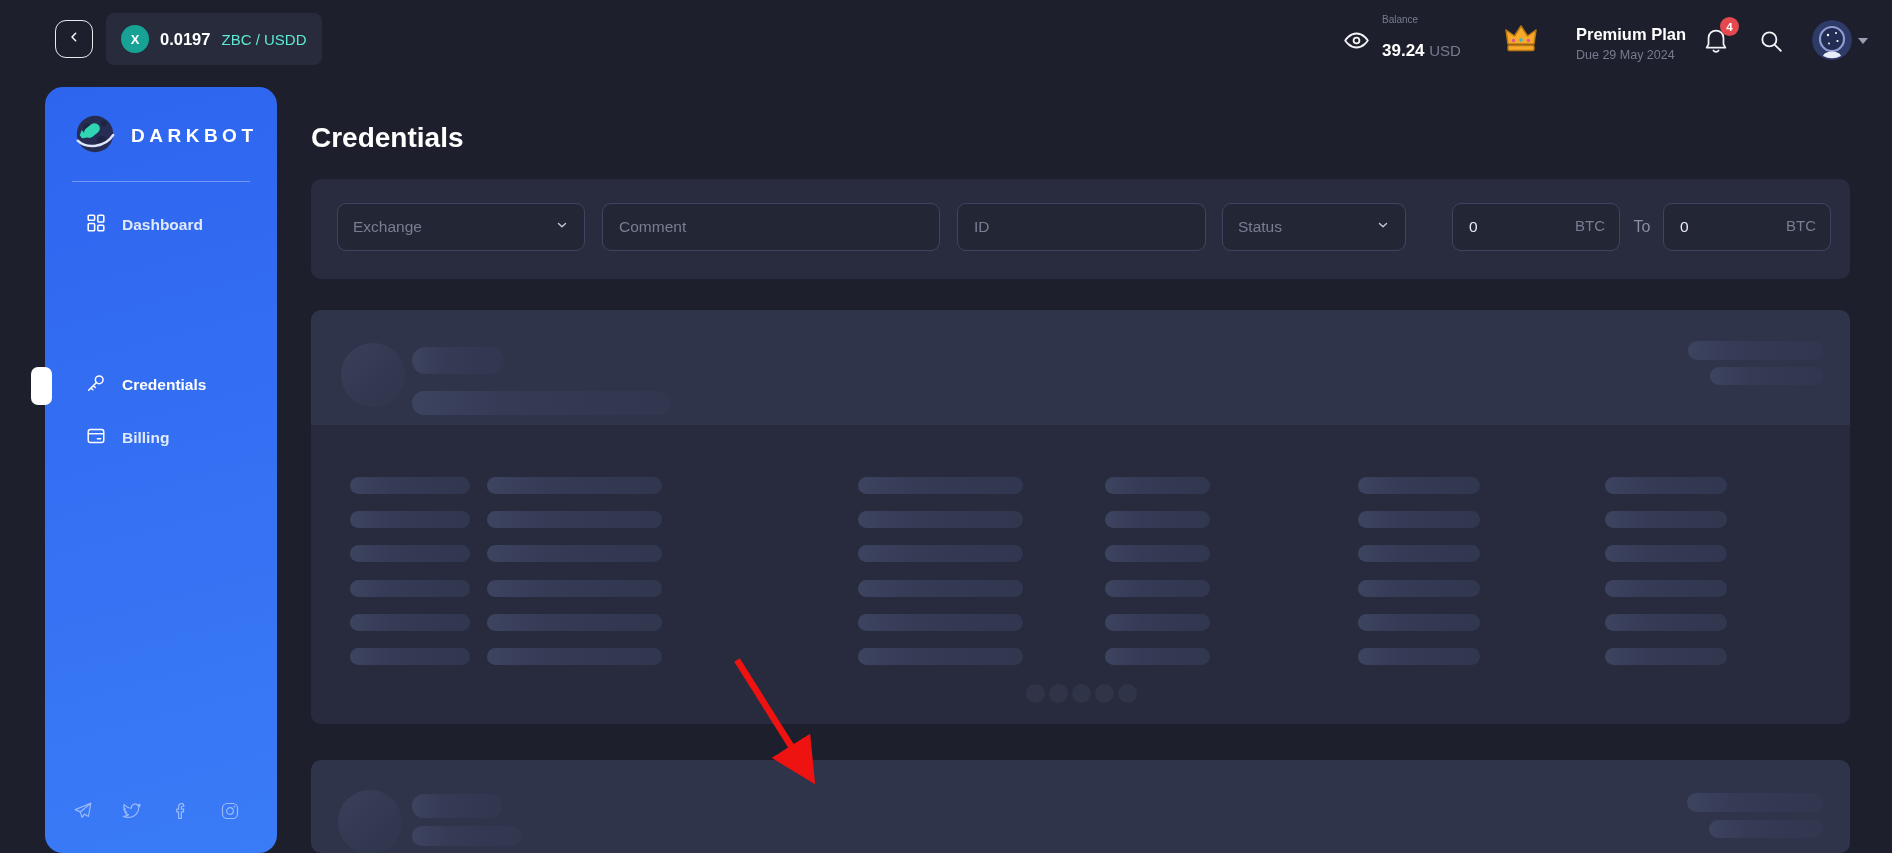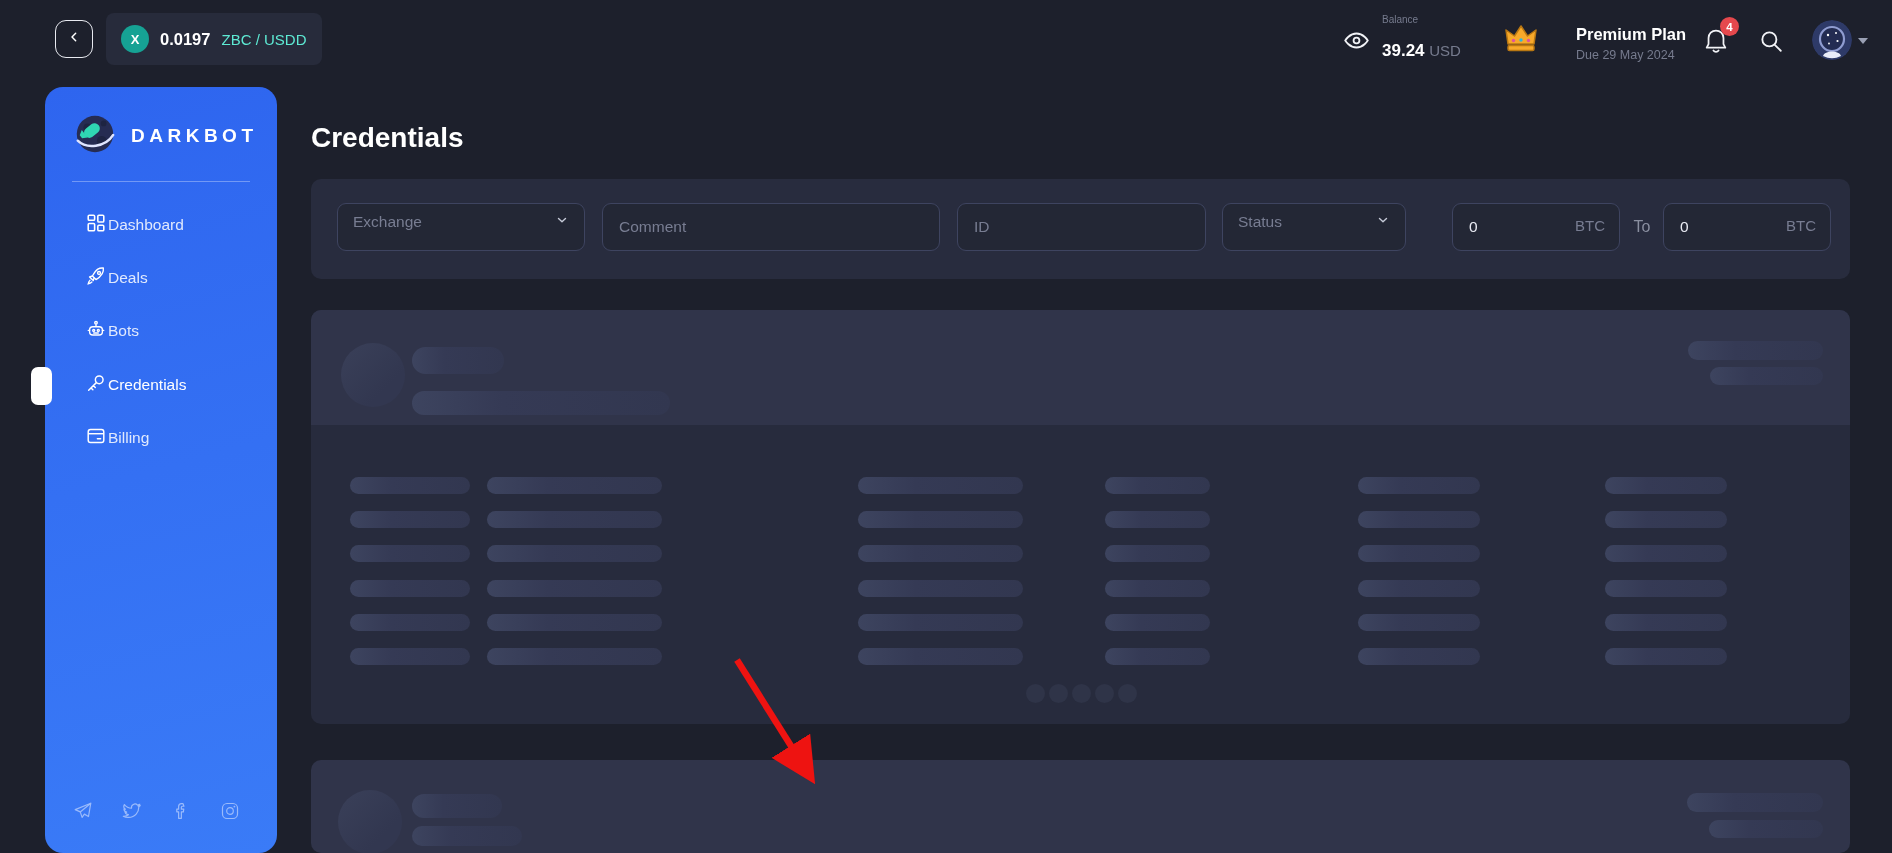--- a/index.html
+++ b/index.html
@@ -36,33 +36,33 @@
   .caret{position:absolute;left:1858px;top:38px;width:0;height:0;border-left:5px solid transparent;
     border-right:5px solid transparent;border-top:6px solid #9aa0b4;cursor:pointer;}
 
   
   .sidebar{position:absolute;left:45px;top:87px;width:232px;height:766px;border-radius:18px;
     background:linear-gradient(165deg,#2e65ef 0%,#3a7bf7 100%);}
   .logo-row{position:absolute;left:27px;top:24px;display:flex;align-items:center;gap:13px;}
   .logo-text{font-size:19px;font-weight:bold;letter-spacing:4.5px;color:#fff;}
   .side-divider{position:absolute;left:27px;top:94px;width:178px;height:1px;background:rgba(255,255,255,.32);}
   .menu-item{position:absolute;left:0;width:232px;height:36px;display:flex;align-items:center;padding-left:40px;
-    gap:1px;color:rgba(255,255,255,.85);font-size:15.5px;font-weight:normal;cursor:pointer;}
+    gap:15px;color:rgba(255,255,255,.85);font-size:15.5px;font-weight:bold;cursor:pointer;}
   .menu-item.active{color:#fff;}
   .menu-item svg{flex:none;}
   .active-pill{position:absolute;left:31px;top:367px;width:21px;height:38px;background:#fff;border-radius:7px;}
   .socials{position:absolute;left:27px;top:713px;display:flex;gap:27px;}
   .socials .soc{opacity:.55;cursor:pointer;}
 
   
   .page-title{position:absolute;left:311px;top:122px;font-size:28px;font-weight:bold;}
   .filter-card{position:absolute;left:311px;top:179px;width:1539px;height:100px;background:#282c3e;border-radius:10px;}
   .fld{position:absolute;top:24px;height:48px;background:#232735;border:1px solid #3e4460;border-radius:9px;
     font-size:15.5px;color:#e8eaf2;}
-  .sel{display:flex;align-items:flex-start;justify-content:space-between;padding:9px 15px;cursor:pointer;}
+  .sel{display:flex;align-items:center;justify-content:space-between;padding:9px 15px;cursor:pointer;}
   .ph{color:#787d92;}
   input.fld{padding:4px 16px;outline:none;}
   input.fld::placeholder{color:#787d92;opacity:1;}
   .btc-wrap{position:absolute;top:24px;height:48px;}
   .btc-wrap input{width:100%;height:100%;background:#232735;border:1px solid #3e4460;border-radius:9px;
     color:#e8eaf2;font-size:15.5px;padding:0 56px 0 16px;outline:none;font-family:inherit;}
   .btc-suf{position:absolute;right:15px;top:14px;font-size:15px;color:#787d92;pointer-events:none;}
   .to-label{position:absolute;top:24px;height:48px;line-height:48px;font-size:16px;color:#8a8fa0;text-align:center;}
 
   .main-card{position:absolute;left:311px;top:310px;width:1539px;height:414px;background:#272b3d;border-radius:10px;overflow:hidden;}
@@ -181,46 +181,21 @@
         <svg width="22" height="22" viewBox="0 0 24 24" fill="none" stroke="#fff" stroke-width="1.7">
           <rect x="3.5" y="3.5" width="7" height="5.5" rx="1.2"></rect>
             <rect x="14" y="3.5" width="6.5" height="7.5" rx="1.2"></rect>
           <rect x="3.5" y="12.5" width="7" height="8" rx="1.2"></rect>
             <rect x="14" y="14.5" width="6.5" height="6" rx="1.2"></rect>
         </svg>
       </span>
       <span>Dashboard</span>
     </div>
 
-    <div class="menu-item" style="top:173px;">
-      <span>
-        <svg width="22" height="22" viewBox="0 0 24 24" fill="none" stroke="#fff" stroke-width="1.5">
-          <path d="M14 4.5c2.5-1.6 6-1.2 6-1.2s.4 3.5-1.2 6c-1.4 2.3-4.2 5.1-6.8 6.6l-3.9-3.9C9.6 9.4 11.7 6 14 4.5z" stroke-linejoin="round"></path>
-          <circle cx="15.3" cy="8.7" r="1.6"></circle>
-          <path d="M8.1 12L5 13l2 2 2 2 1-3.1" stroke-linejoin="round"></path>
-          <path d="M5.5 16.5c-1.5 1.5-2 4-2 4s2.5-.5 4-2" stroke-linecap="round"></path>
-        </svg>
-      </span>
-      <span>Deals</span>
-    </div>
-
-    <div class="menu-item" style="top:226px;">
-      <span>
-        <svg width="22" height="22" viewBox="0 0 24 24" fill="none" stroke="#fff" stroke-width="1.5">
-          <rect x="5" y="9.5" width="14" height="9" rx="3.5"></rect>
-          <circle cx="9.5" cy="13.5" r="1.1"></circle>
-            <circle cx="14.5" cy="13.5" r="1.1"></circle>
-          <path d="M9.5 16.3h5" stroke-linecap="round"></path>
-          <path d="M12 9.5V6.8"></path>
-            <circle cx="12" cy="5.2" r="1.4"></circle>
-          <path d="M5 13.5H3.6M20.4 13.5H19" stroke-linecap="round"></path>
-        </svg>
-      </span>
-      <span>Bots</span>
-    </div>
+
 
     <div class="menu-item active" style="top:280px;">
       <span>
         <svg width="22" height="22" viewBox="0 0 24 24" fill="none" stroke="#fff" stroke-width="1.6">
           <circle cx="15.5" cy="8.5" r="4.2"></circle>
           <path d="M12.4 11.6L4 20M6.6 17.4l2 2M9.2 14.8l2 2" stroke-linecap="round"></path>
         </svg>
       </span>
       <span>Credentials</span>
     </div>

